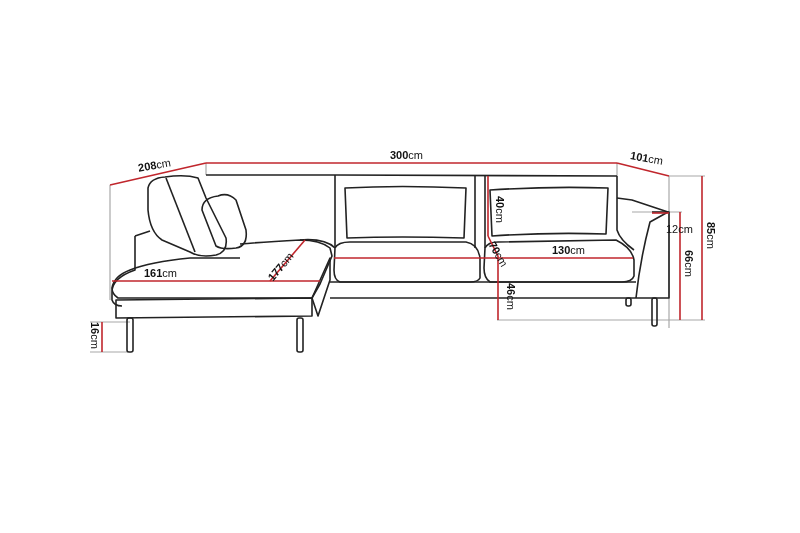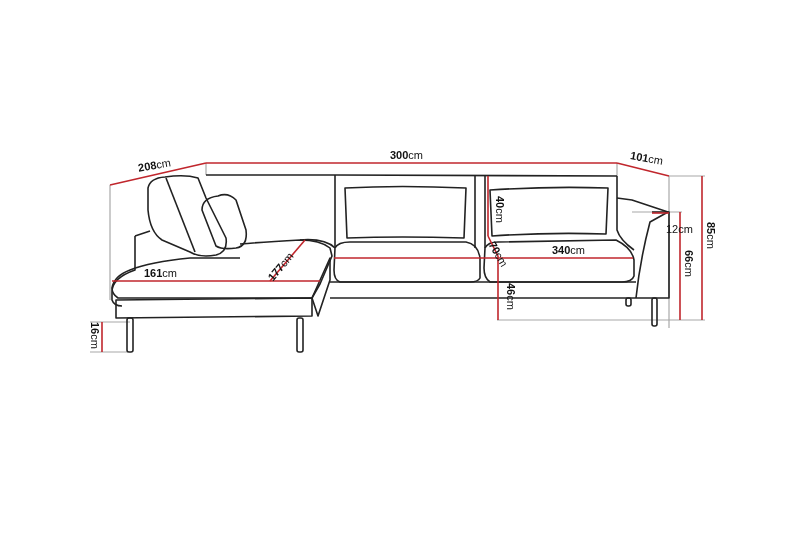--- a/index.html
+++ b/index.html
@@ -104,21 +104,21 @@
 <div class="lbl v" style="left:694px;top:250px;">
   <b>66</b><span>cm</span>
 </div>
 <div class="lbl v" style="left:505px;top:196px;">
   <b>40</b><span>cm</span>
 </div>
 <div class="lbl" style="left:496px;top:240px;transform:rotate(60deg);transform-origin:left top;">
   <b>70</b><span>cm</span>
 </div>
 <div class="lbl" style="left:552px;top:245px;">
-  <b>340</b><span>cm</span>
+  <b>130</b><span>cm</span>
 </div>
 <div class="lbl v" style="left:516px;top:283px;">
   <b>46</b><span>cm</span>
 </div>
 <div class="lbl" style="left:144px;top:268px;">
   <b>161</b><span>cm</span>
 </div>
 <div class="lbl" style="left:266px;top:276px;transform:rotate(-50deg);transform-origin:left top;">
   <b>177</b><span>cm</span>
 </div>

